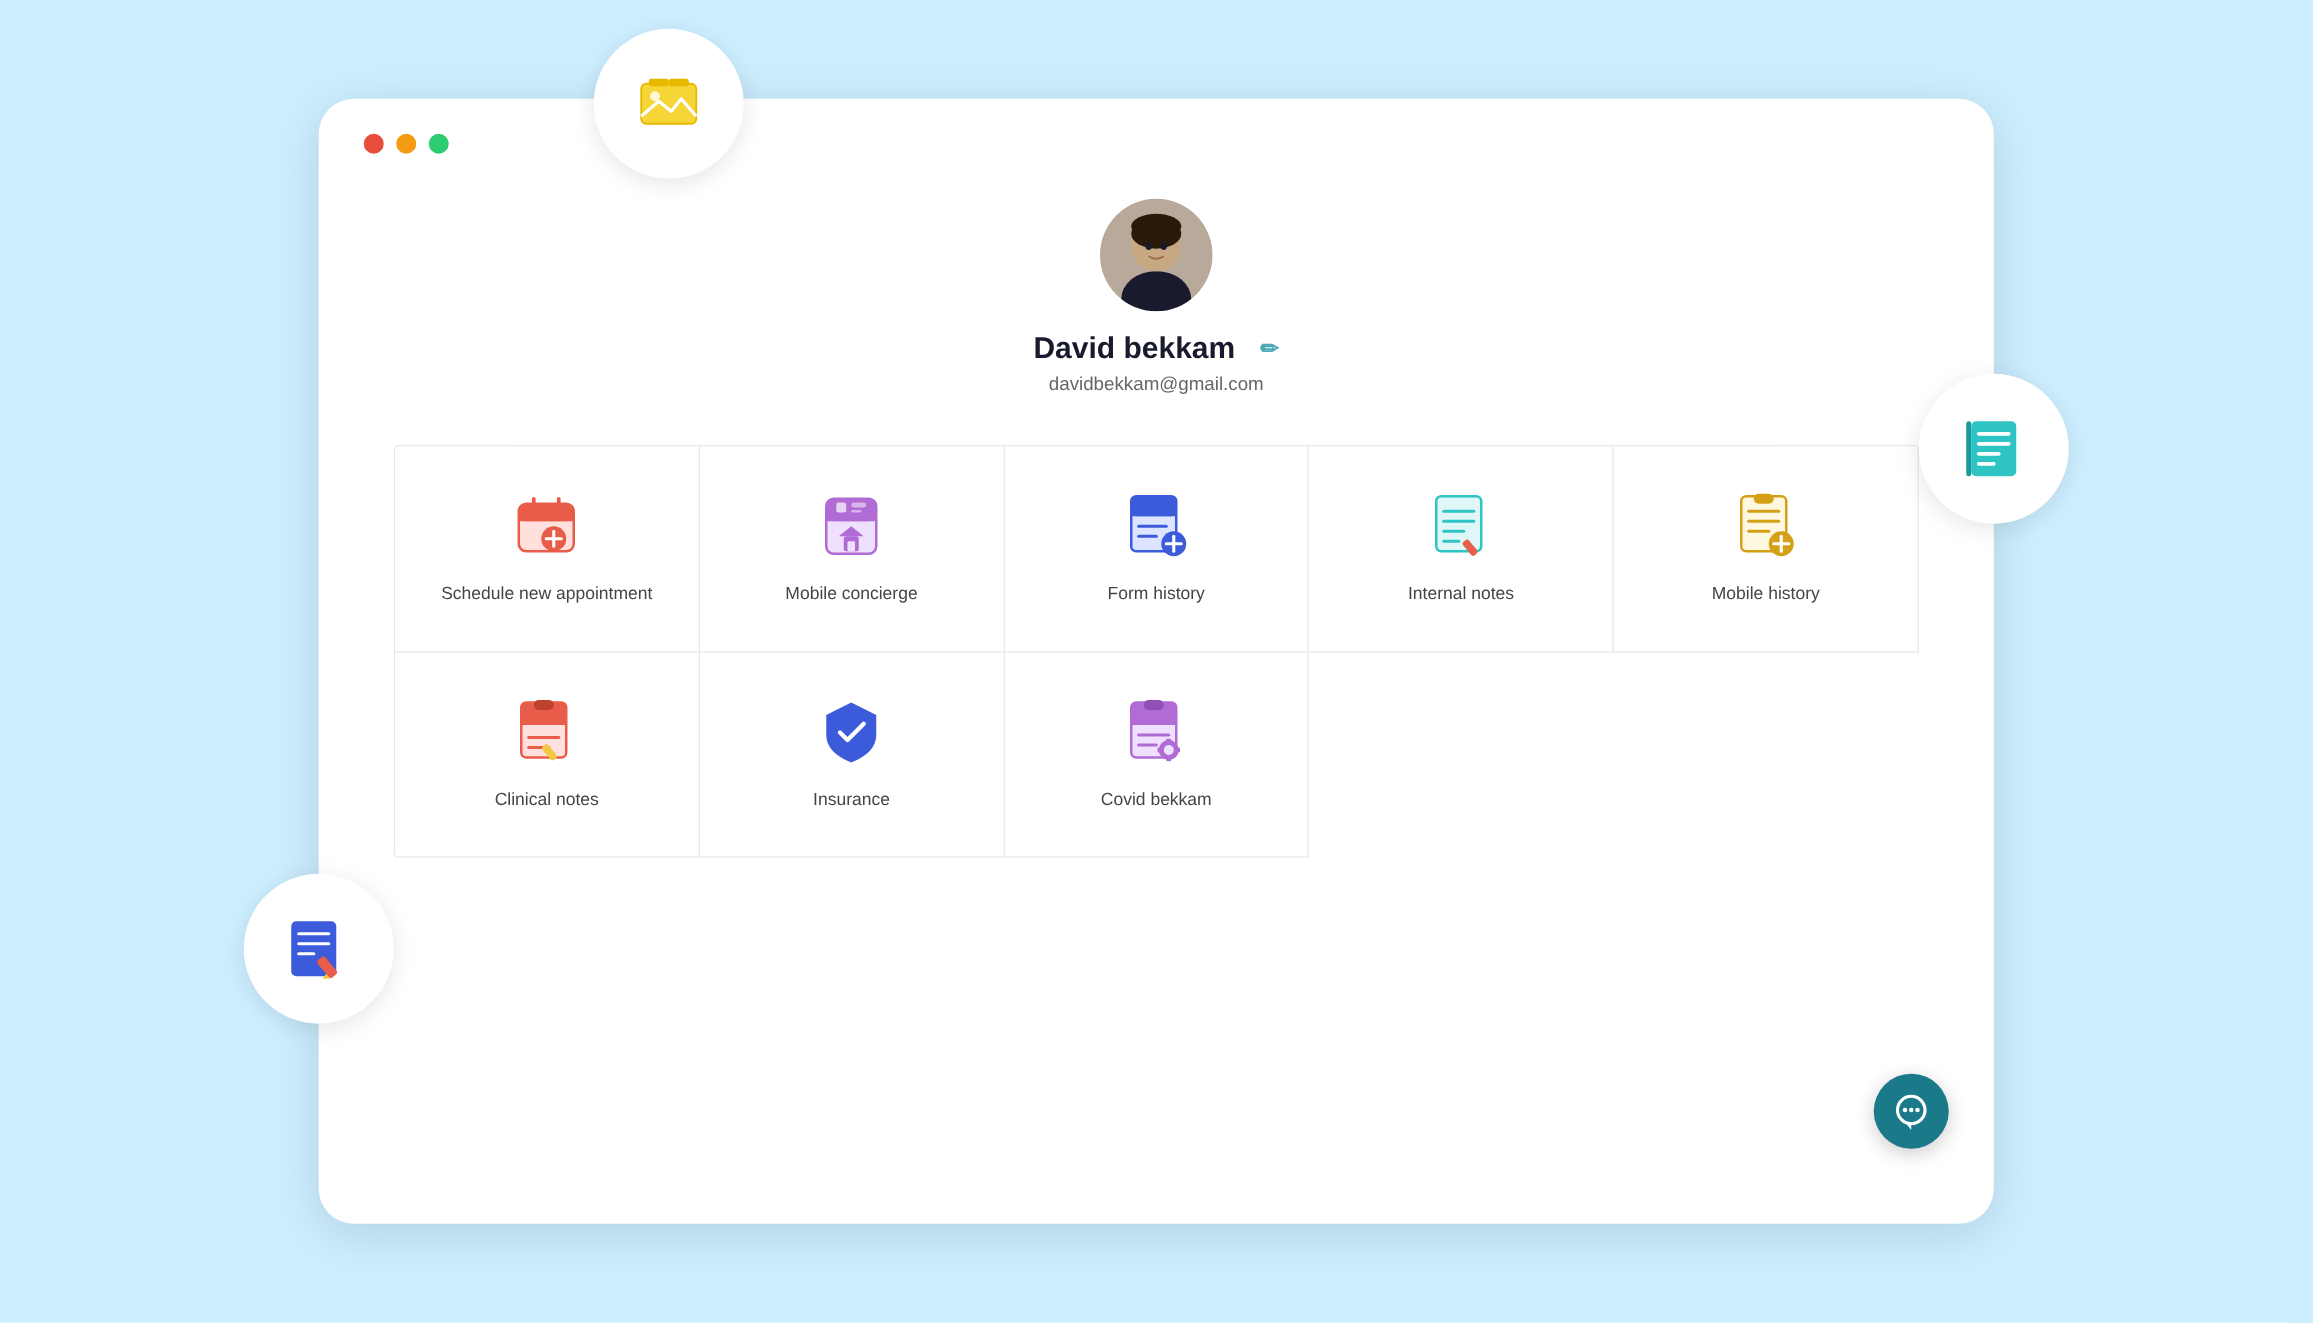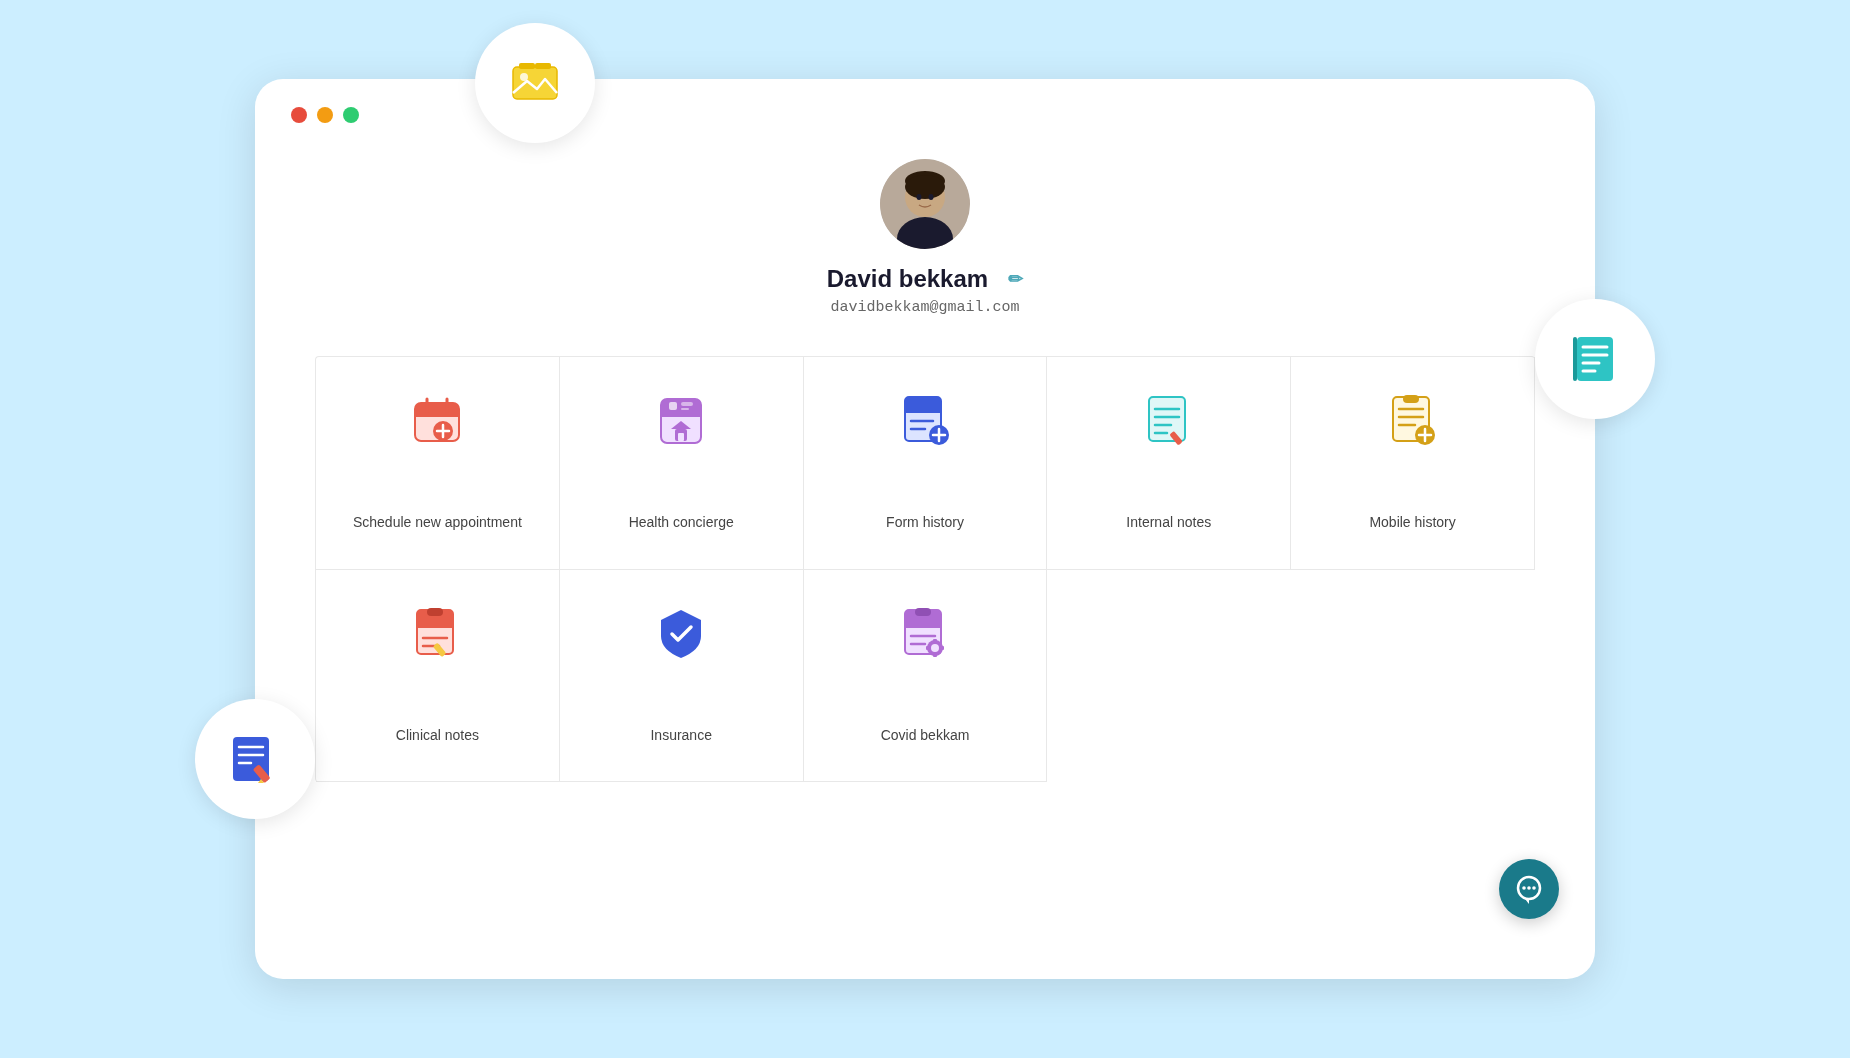--- a/index.html
+++ b/index.html
@@ -142,21 +142,20 @@
 
     .edit-icon {
       color: #4da8b8;
       font-size: 18px;
       cursor: pointer;
     }
 
     .profile-email {
       font-size: 15px;
       color: #666;
-      font-family: Liberation Mono, monospace;
     }
 
     
     .grid {
       display: grid;
       grid-template-columns: repeat(5, 1fr);
       grid-template-rows: repeat(2, 1fr);
       gap: 0;
       border-top: 1px solid #e8e8e8;
       border-left: 1px solid #e8e8e8;
@@ -175,21 +174,20 @@
       cursor: pointer;
       transition: background 0.15s;
       gap: 16px;
     }
 
     .grid-item-label {
       font-size: 14px;
       color: #444;
       text-align: center;
       line-height: 1.4;
-      margin-top: 48px;
     }
 
     .icon-wrap {
       width: 56px;
       height: 56px;
       display: flex;
       align-items: center;
       justify-content: center;
     }
   </style>
@@ -300,21 +298,21 @@
       <rect x="8" y="16" width="40" height="8" fill="#b06cd4"></rect>
       <rect x="16" y="9" width="8" height="8" rx="2" fill="#fff" opacity="0.7"></rect>
       <rect x="28" y="9" width="12" height="4" rx="2" fill="#fff" opacity="0.5"></rect>
       <rect x="28" y="15" width="8" height="2" rx="1" fill="#fff" opacity="0.5"></rect>
 
       <polygon points="28,28 18,36 38,36" fill="#b06cd4"></polygon>
       <rect x="22" y="36" width="12" height="12" rx="2" fill="#b06cd4"></rect>
       <rect x="25" y="40" width="6" height="8" rx="1" fill="#f0e0ff"></rect>
     </svg>
         </div>
-        <div class="grid-item-label">Health concierge</div>
+        <div class="grid-item-label">Mobile concierge</div>
       </div>
       <div class="grid-item">
         <div class="icon-wrap">
           <svg width="56" height="56" viewBox="0 0 56 56">
       <rect x="8" y="4" width="36" height="44" rx="4" fill="#dce4ff"></rect>
       <rect x="8" y="4" width="36" height="44" rx="4" fill="none" stroke="#3b5bdb" stroke-width="2"></rect>
       <rect x="8" y="4" width="36" height="16" rx="4" fill="#3b5bdb"></rect>
       <rect x="8" y="12" width="36" height="8" fill="#3b5bdb"></rect>
       <line x1="14" y1="28" x2="36" y2="28" stroke="#3b5bdb" stroke-width="2.5" stroke-linecap="round"></line>
       <line x1="14" y1="36" x2="28" y2="36" stroke="#3b5bdb" stroke-width="2.5" stroke-linecap="round"></line>

